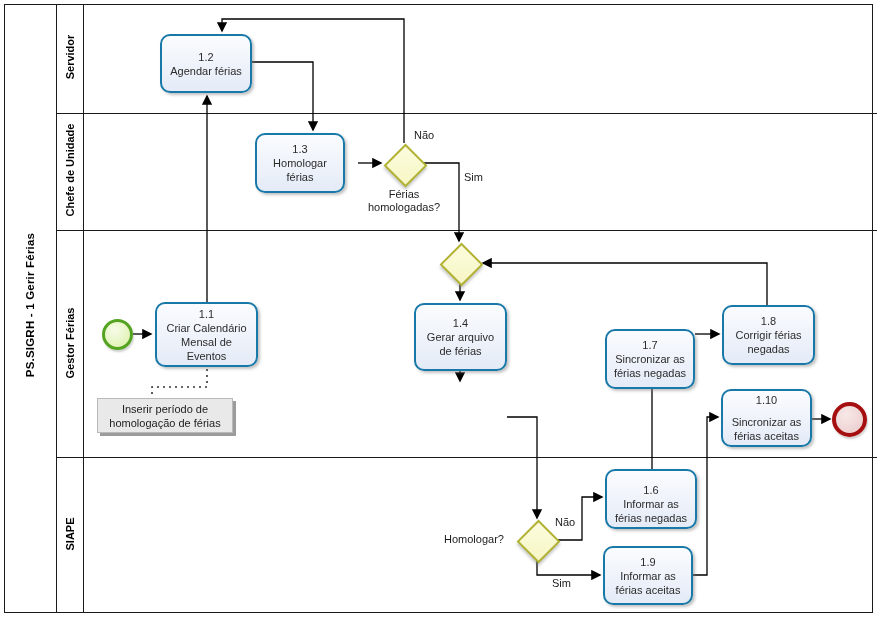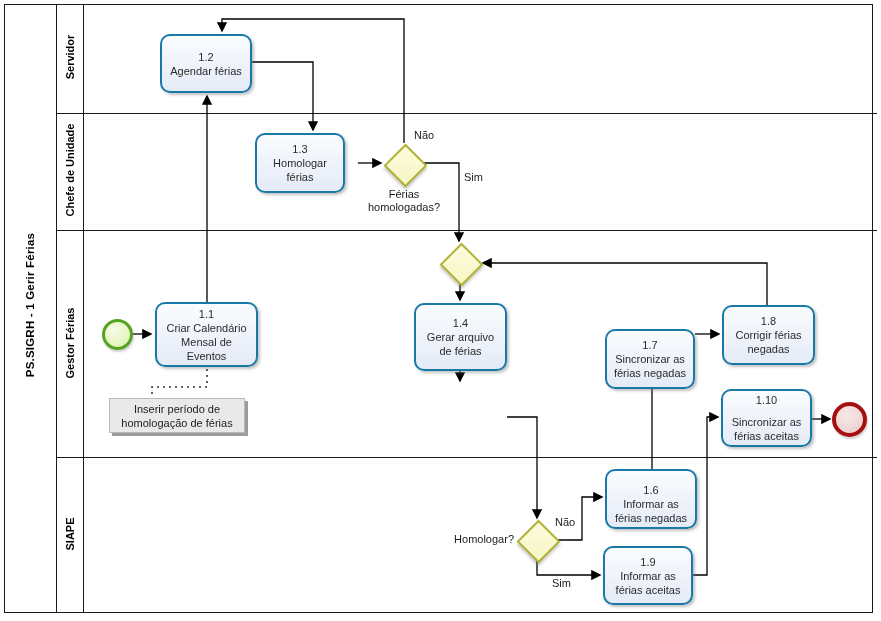--- a/index.html
+++ b/index.html
@@ -140,21 +140,21 @@
     <span>Sincronizar as férias aceitas</span>
   </div>
 
   <div class="diamond" style="left:390px;top:150px;"></div>
   <div class="diamond" style="left:446px;top:249px;"></div>
   <div class="diamond" style="left:523px;top:526px;"></div>
 
   <div class="edge-label" style="left:414px;top:129px;">Não</div>
   <div class="edge-label" style="left:464px;top:171px;">Sim</div>
   <div class="edge-label gw-question" style="left:360px;top:188px;width:88px;">Férias homologadas?</div>
-  <div class="edge-label" style="left:444px;top:533px;width:70px;text-align:right;">Homologar?</div>
+  <div class="edge-label" style="left:444px;top:533px;width:70px;text-align:left;">Homologar?</div>
   <div class="edge-label" style="left:555px;top:516px;">Não</div>
   <div class="edge-label" style="left:552px;top:577px;">Sim</div>
 
-  <div class="annotation" style="left:97px;top:398px;width:136px;height:35px;margin-left:12px;">
+  <div class="annotation" style="left:97px;top:398px;width:136px;height:35px;">
     <span>Inserir período de homologação de férias</span>
   </div>
 
 </div>
 
 </body></html>

